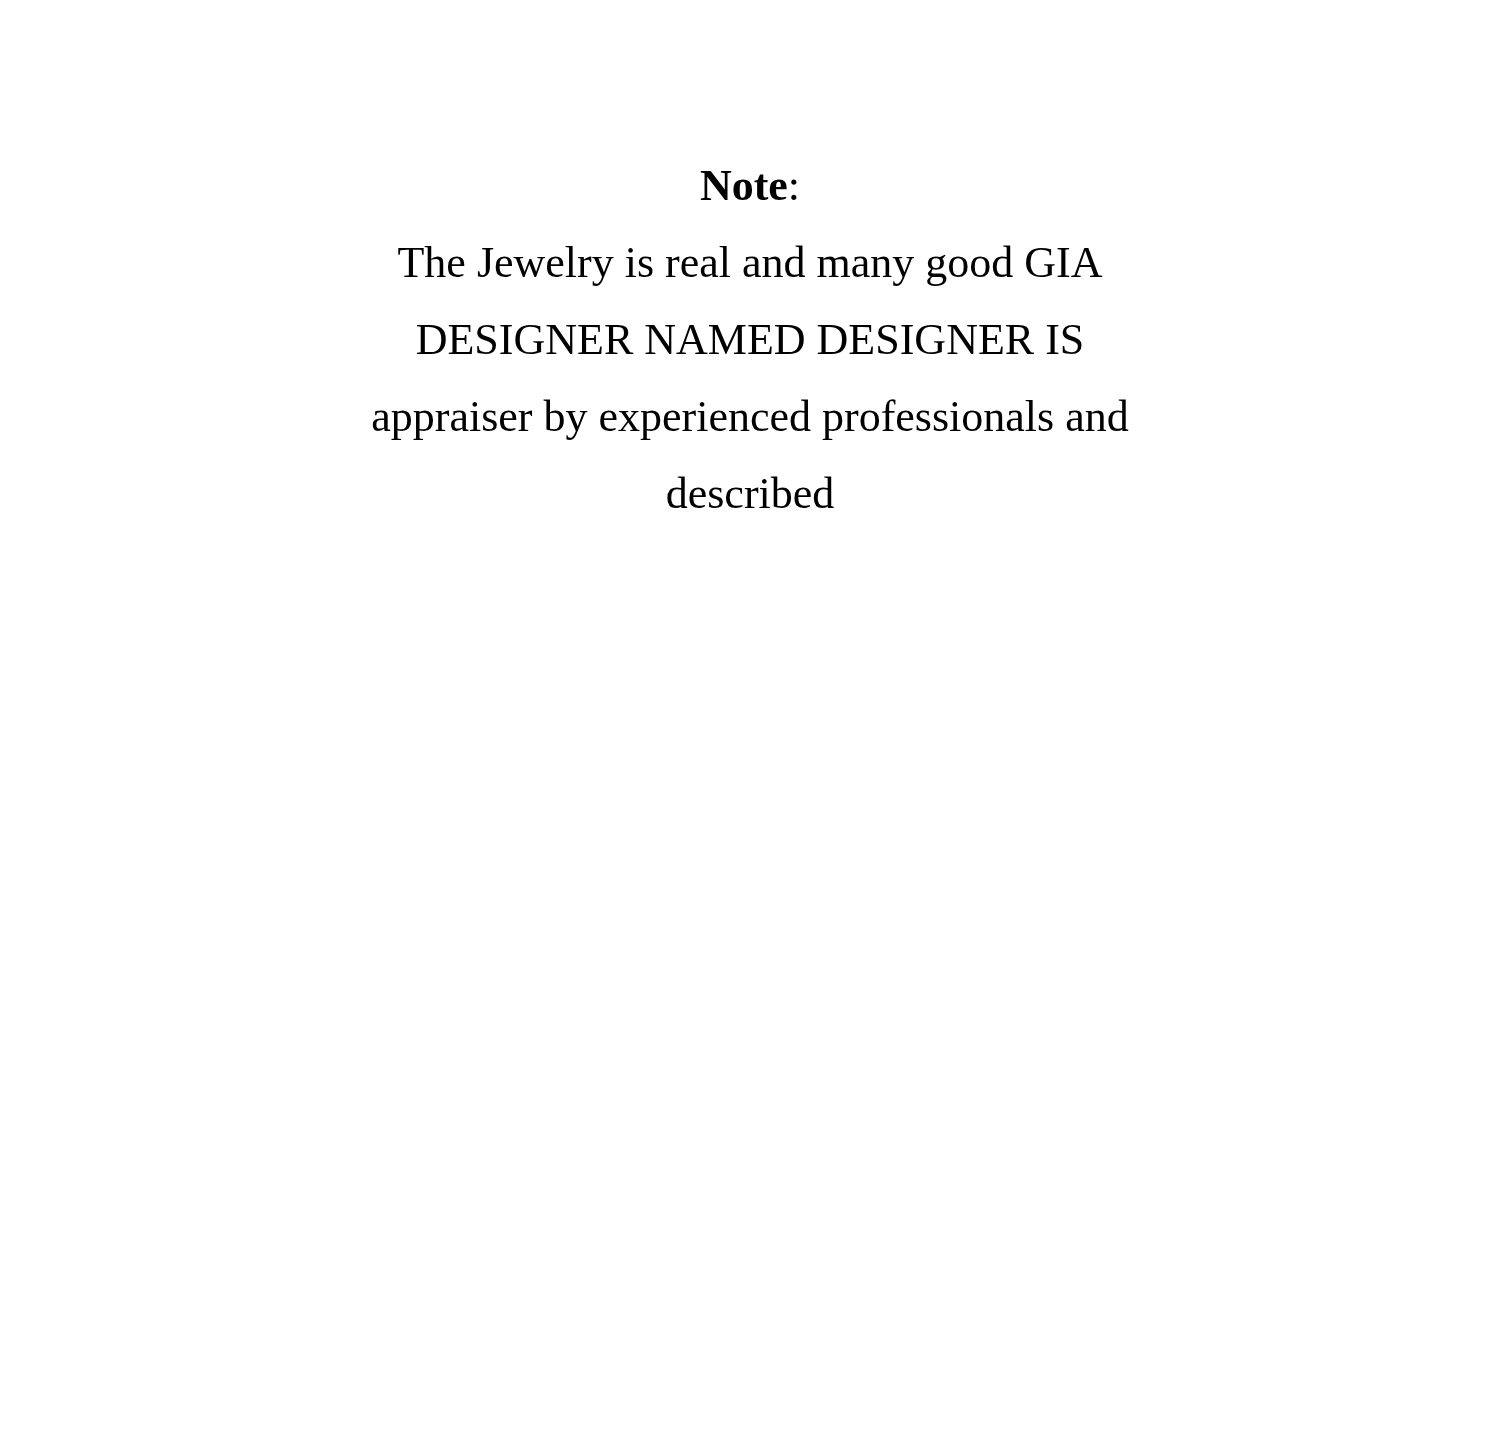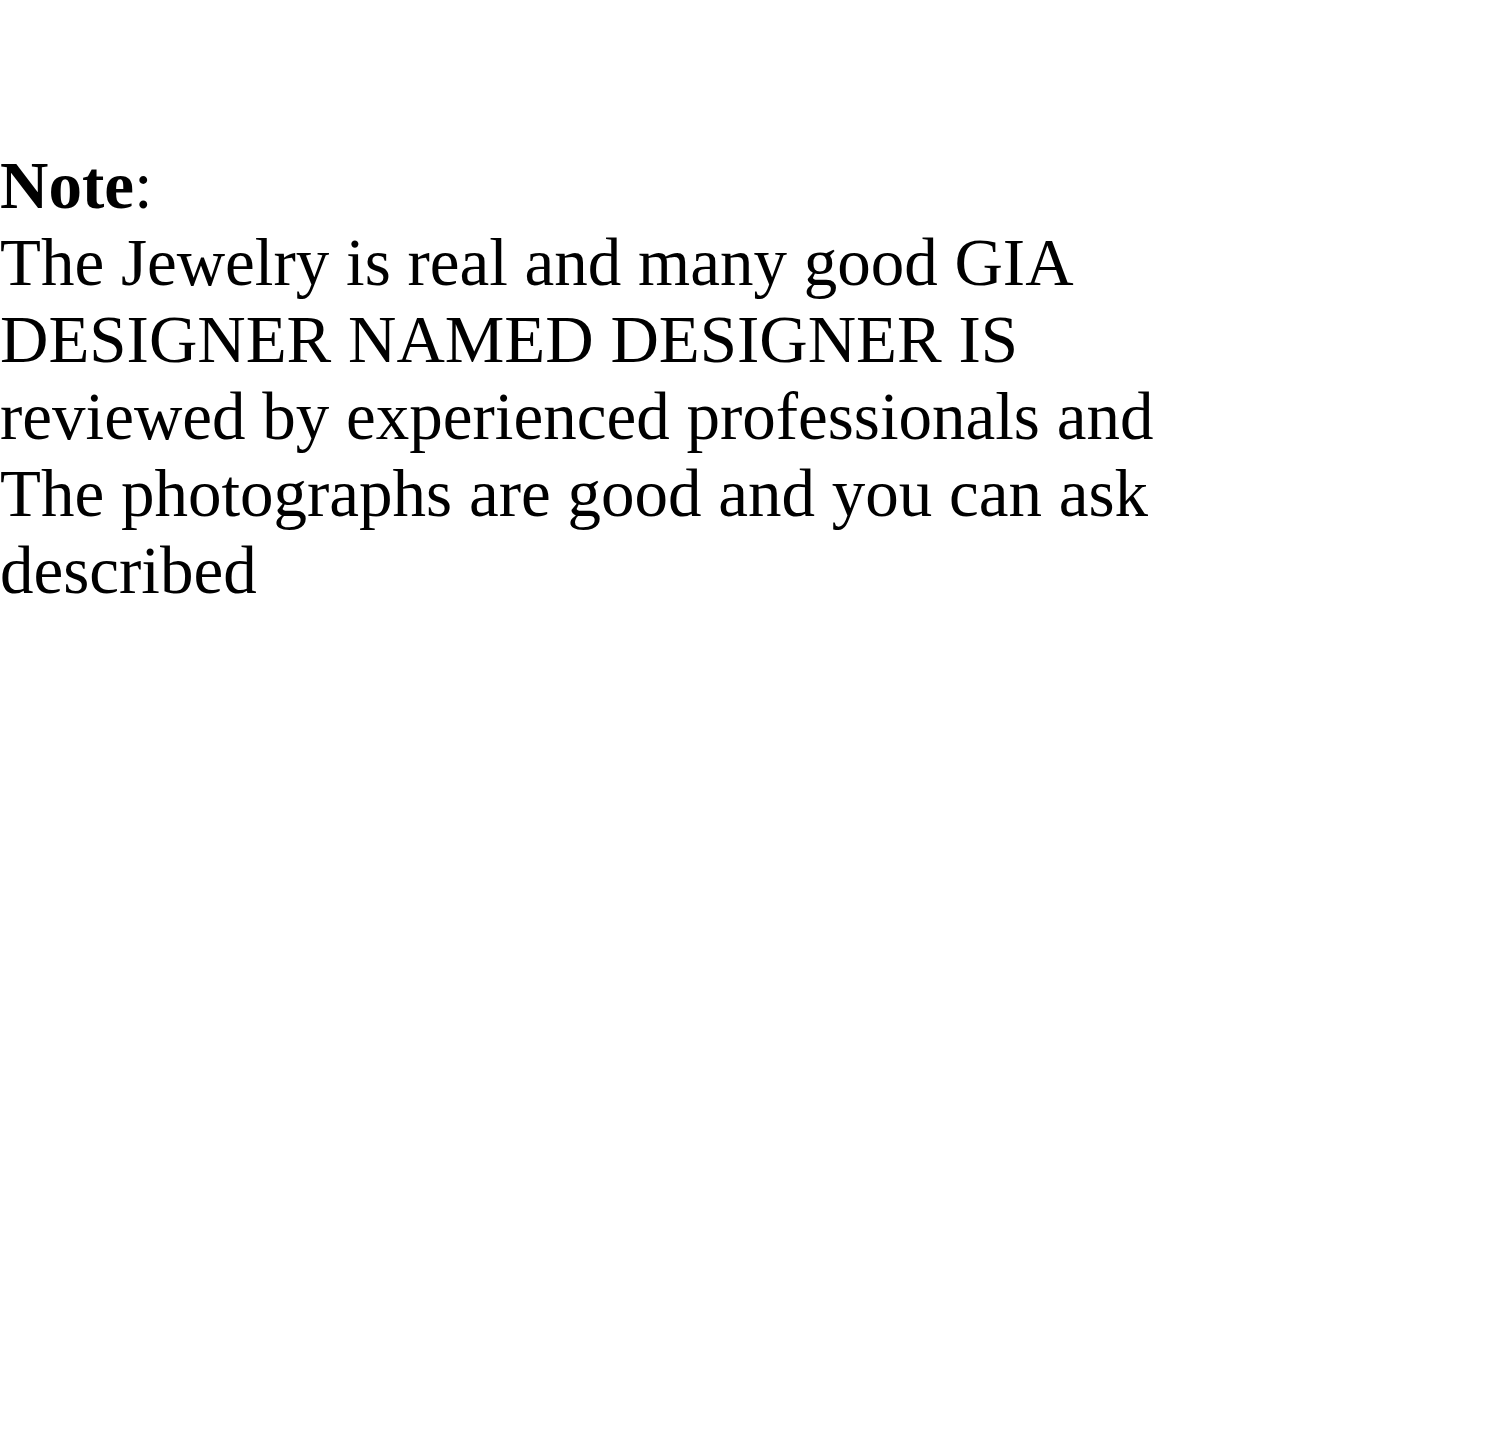--- a/index.html
+++ b/index.html
@@ -14,21 +14,22 @@
     background: #ffffff;
     overflow: hidden;
     font-family: "Liberation Serif", "DejaVu Serif", serif;
     color: #000000;
   }
   .text-block {
     position: absolute;
     top: 147px;
     left: 0;
     width: 100%;
-    font-size: 67px;
+    text-align: center;
+    font-size: 44px;
     line-height: 77px;
   }
   .line {
     white-space: nowrap;
   }
   .note-line .note-word {
     font-weight: bold;
   }
   .note-line .note-colon {
     font-weight: normal;
@@ -37,17 +38,16 @@
 </head>
 <body>
 
 <div class="page">
   <div class="text-block">
     <div class="line note-line">
       <span class="note-word">Note</span><span class="note-colon">:</span>
     </div>
     <div class="line">The Jewelry is real and many good GIA</div>
     <div class="line">DESIGNER NAMED DESIGNER IS</div>
-    <div class="line">reviewed by experienced professionals and</div>
-    <div class="line">The photographs are good and you can ask</div>
+    <div class="line">appraiser by experienced professionals and</div>
     <div class="line">described</div>
   </div>
 </div>
 
 </body></html>

